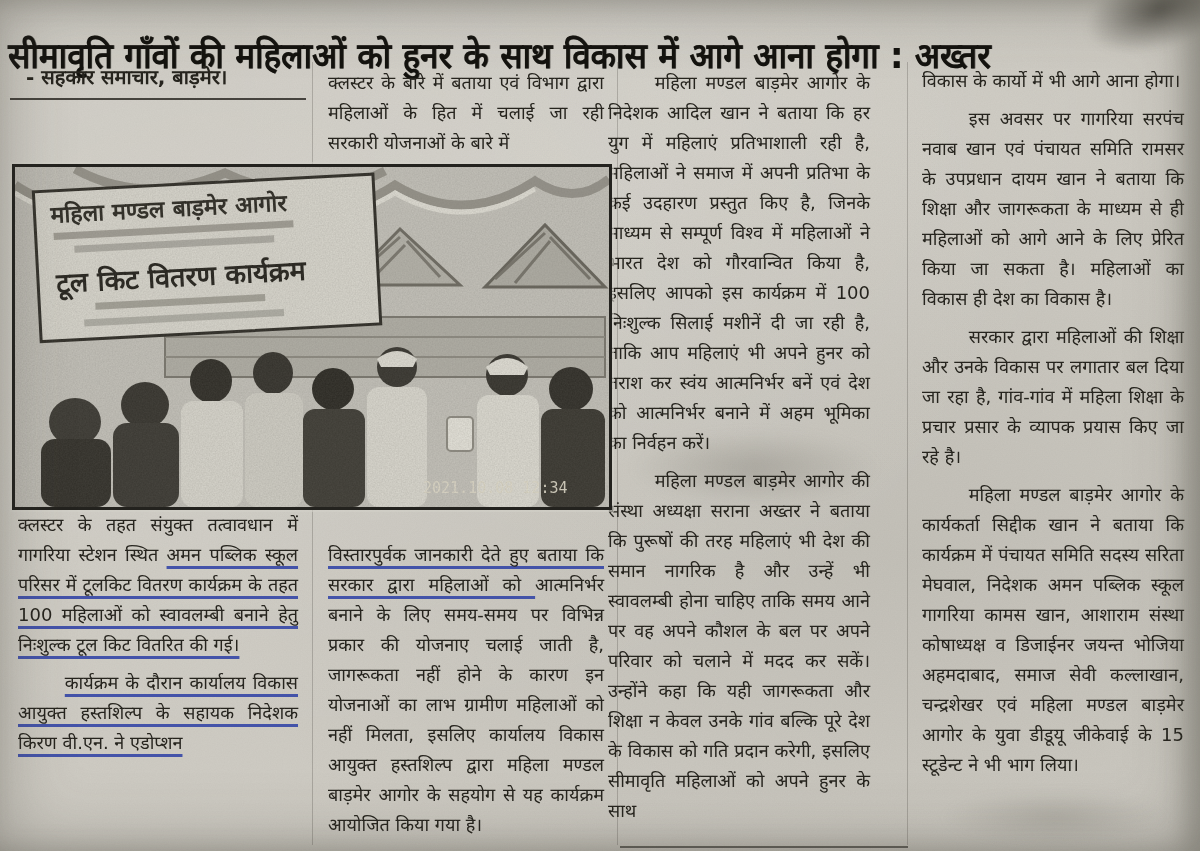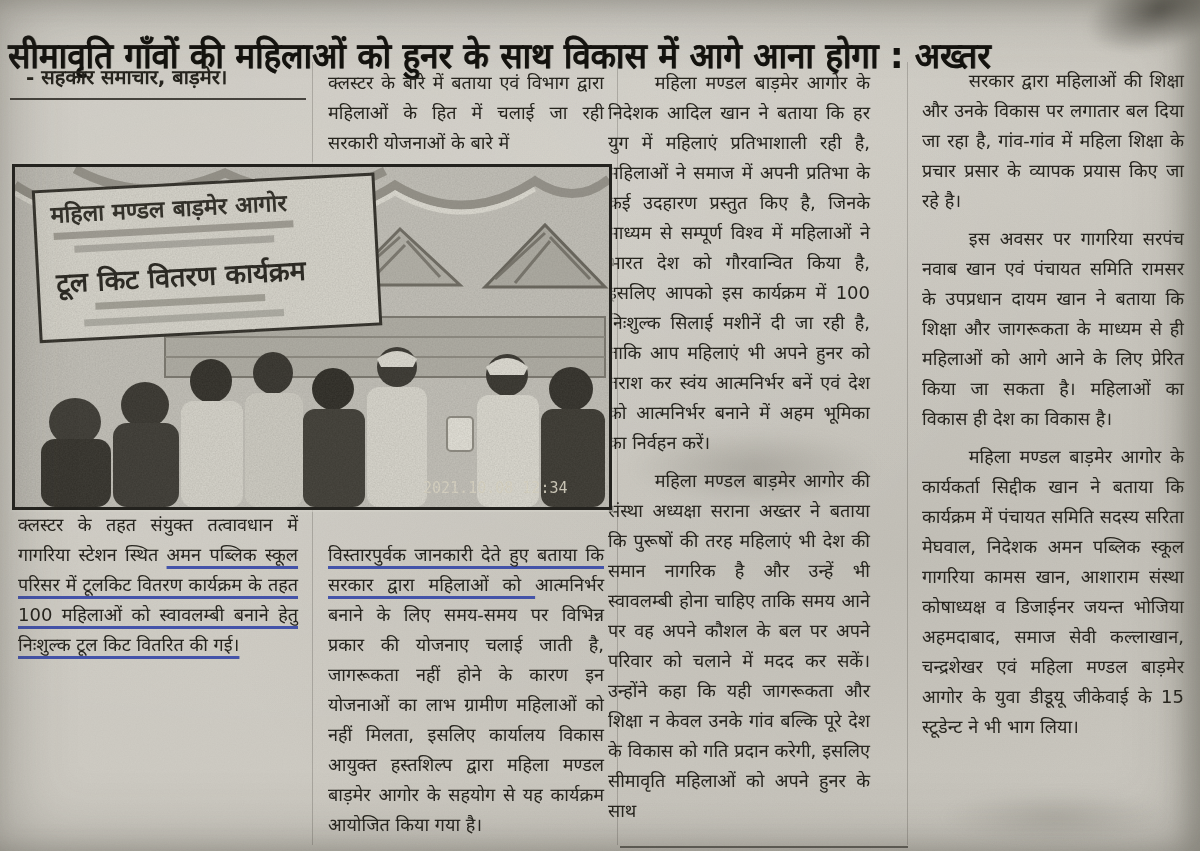--- a/index.html
+++ b/index.html
@@ -72,36 +72,38 @@
 
 <div class="vrule" style="left:312px"></div>
 <div class="vrule" style="left:617px"></div>
 <div class="vrule" style="left:907px"></div>
 <div class="hrule-b3"></div>
 
 <div class="col" style="left:10px;width:296px;">
   <div class="byline">- सहकार समाचार, बाड़मेर।</div>
   <div class="sp1"></div>
   <p><span>वस्त्र मंत्रालय, भारत सरकार के एडोप्शन क्लस्टर के तहत संयुक्त तत्वावधान में गागरिया स्टेशन स्थित </span><span class="pen">अमन पब्लिक स्कूल परिसर में टूलकिट वितरण कार्यक्रम के तहत 100 महिलाओं को स्वावलम्बी बनाने हेतु निःशुल्क टूल किट वितरित की गई।</span></p>
+  <p class="indent"><span class="pen">कार्यक्रम के दौरान कार्यालय विकास आयुक्त हस्तशिल्प के सहायक निदेशक किरण वी.एन. ने एडोप्शन</span></p>
 </div>
 
 <div class="col" style="left:320px;width:292px;">
   <p><span>क्लस्टर के बारे में बताया एवं विभाग द्वारा महिलाओं के हित में चलाई जा रही सरकारी योजनाओं के बारे में</span></p>
   <div class="sp2"></div>
   <p><span class="pen">विस्तारपुर्वक जानकारी देते हुए बताया कि सरकार द्वारा महिलाओं को </span><span>आत्मनिर्भर बनाने के लिए समय-समय पर विभिन्न प्रकार की योजनाए चलाई जाती है, जागरूकता नहीं होने के कारण इन योजनाओं का लाभ ग्रामीण महिलाओं को नहीं मिलता, इसलिए कार्यालय विकास आयुक्त हस्तशिल्प द्वारा महिला मण्डल बाड़मेर आगोर के सहयोग से यह कार्यक्रम आयोजित किया गया है।</span></p>
 </div>
 
 <div class="col" style="left:600px;width:278px;">
   <p class="indent"><span>महिला मण्डल बाड़मेर आगोर के निदेशक आदिल खान ने बताया कि हर युग में महिलाएं प्रतिभाशाली रही है, महिलाओं ने समाज में अपनी प्रतिभा के कई उदहारण प्रस्तुत किए है, जिनके माध्यम से सम्पूर्ण विश्व में महिलाओं ने भारत देश को गौरवान्वित किया है, इसलिए आपको इस कार्यक्रम में 100 निःशुल्क सिलाई मशीनें दी जा रही है, ताकि आप महिलाएं भी अपने हुनर को तराश कर स्वंय आत्मनिर्भर बनें एवं देश को आत्मनिर्भर बनाने में अहम भूमिका का निर्वहन करें।</span></p>
   <p class="indent"><span>महिला मण्डल बाड़मेर आगोर की संस्था अध्यक्षा सराना अख्तर ने बताया कि पुरूषों की तरह महिलाएं भी देश की समान नागरिक है और उन्हें भी स्वावलम्बी होना चाहिए ताकि समय आने पर वह अपने कौशल के बल पर अपने परिवार को चलाने में मदद कर सकें। उन्होंने कहा कि यही जागरूकता और शिक्षा न केवल उनके गांव बल्कि पूरे देश के विकास को गति प्रदान करेगी, इसलिए सीमावृति महिलाओं को अपने हुनर के साथ</span></p>
 </div>
 
 <div class="col" style="left:914px;top:58px;width:278px;">
+  <p><span>विकास के कार्यो में भी आगे आना होगा।</span></p>
+  <p class="indent"><span>इस अवसर पर गागरिया सरपंच नवाब खान एवं पंचायत समिति रामसर के उपप्रधान दायम खान ने बताया कि शिक्षा और जागरूकता के माध्यम से ही महिलाओं को आगे आने के लिए प्रेरित किया जा सकता है। महिलाओं का विकास ही देश का विकास है।</span></p>
   <p class="indent"><span>सरकार द्वारा महिलाओं की शिक्षा और उनके विकास पर लगातार बल दिया जा रहा है, गांव-गांव में महिला शिक्षा के प्रचार प्रसार के व्यापक प्रयास किए जा रहे है।</span></p>
-  <p class="indent"><span>इस अवसर पर गागरिया सरपंच नवाब खान एवं पंचायत समिति रामसर के उपप्रधान दायम खान ने बताया कि शिक्षा और जागरूकता के माध्यम से ही महिलाओं को आगे आने के लिए प्रेरित किया जा सकता है। महिलाओं का विकास ही देश का विकास है।</span></p>
   <p class="indent"><span>महिला मण्डल बाड़मेर आगोर के कार्यकर्ता सिद्दीक खान ने बताया कि कार्यक्रम में पंचायत समिति सदस्य सरिता मेघवाल, निदेशक अमन पब्लिक स्कूल गागरिया कामस खान, आशाराम संस्था कोषाध्यक्ष व डिजाईनर जयन्त भोजिया अहमदाबाद, समाज सेवी कल्लाखान, चन्द्रशेखर एवं महिला मण्डल बाड़मेर आगोर के युवा डीडूयू जीकेवाई के 15 स्टूडेन्ट ने भी भाग लिया।</span></p>
 </div>
 
 <div class="photo">
   <svg width="594" height="340" viewBox="0 0 594 340" xmlns="http://www.w3.org/2000/svg">
     <defs>
       <filter id="gnoise">
         <feTurbulence type="fractalNoise" baseFrequency="0.7" numOctaves="3" stitchTiles="stitch"></feTurbulence>
         <feColorMatrix type="matrix" values="0 0 0 0 0.18  0 0 0 0 0.17  0 0 0 0 0.15  0 0 0 0.5 0"></feColorMatrix>
       </filter>

